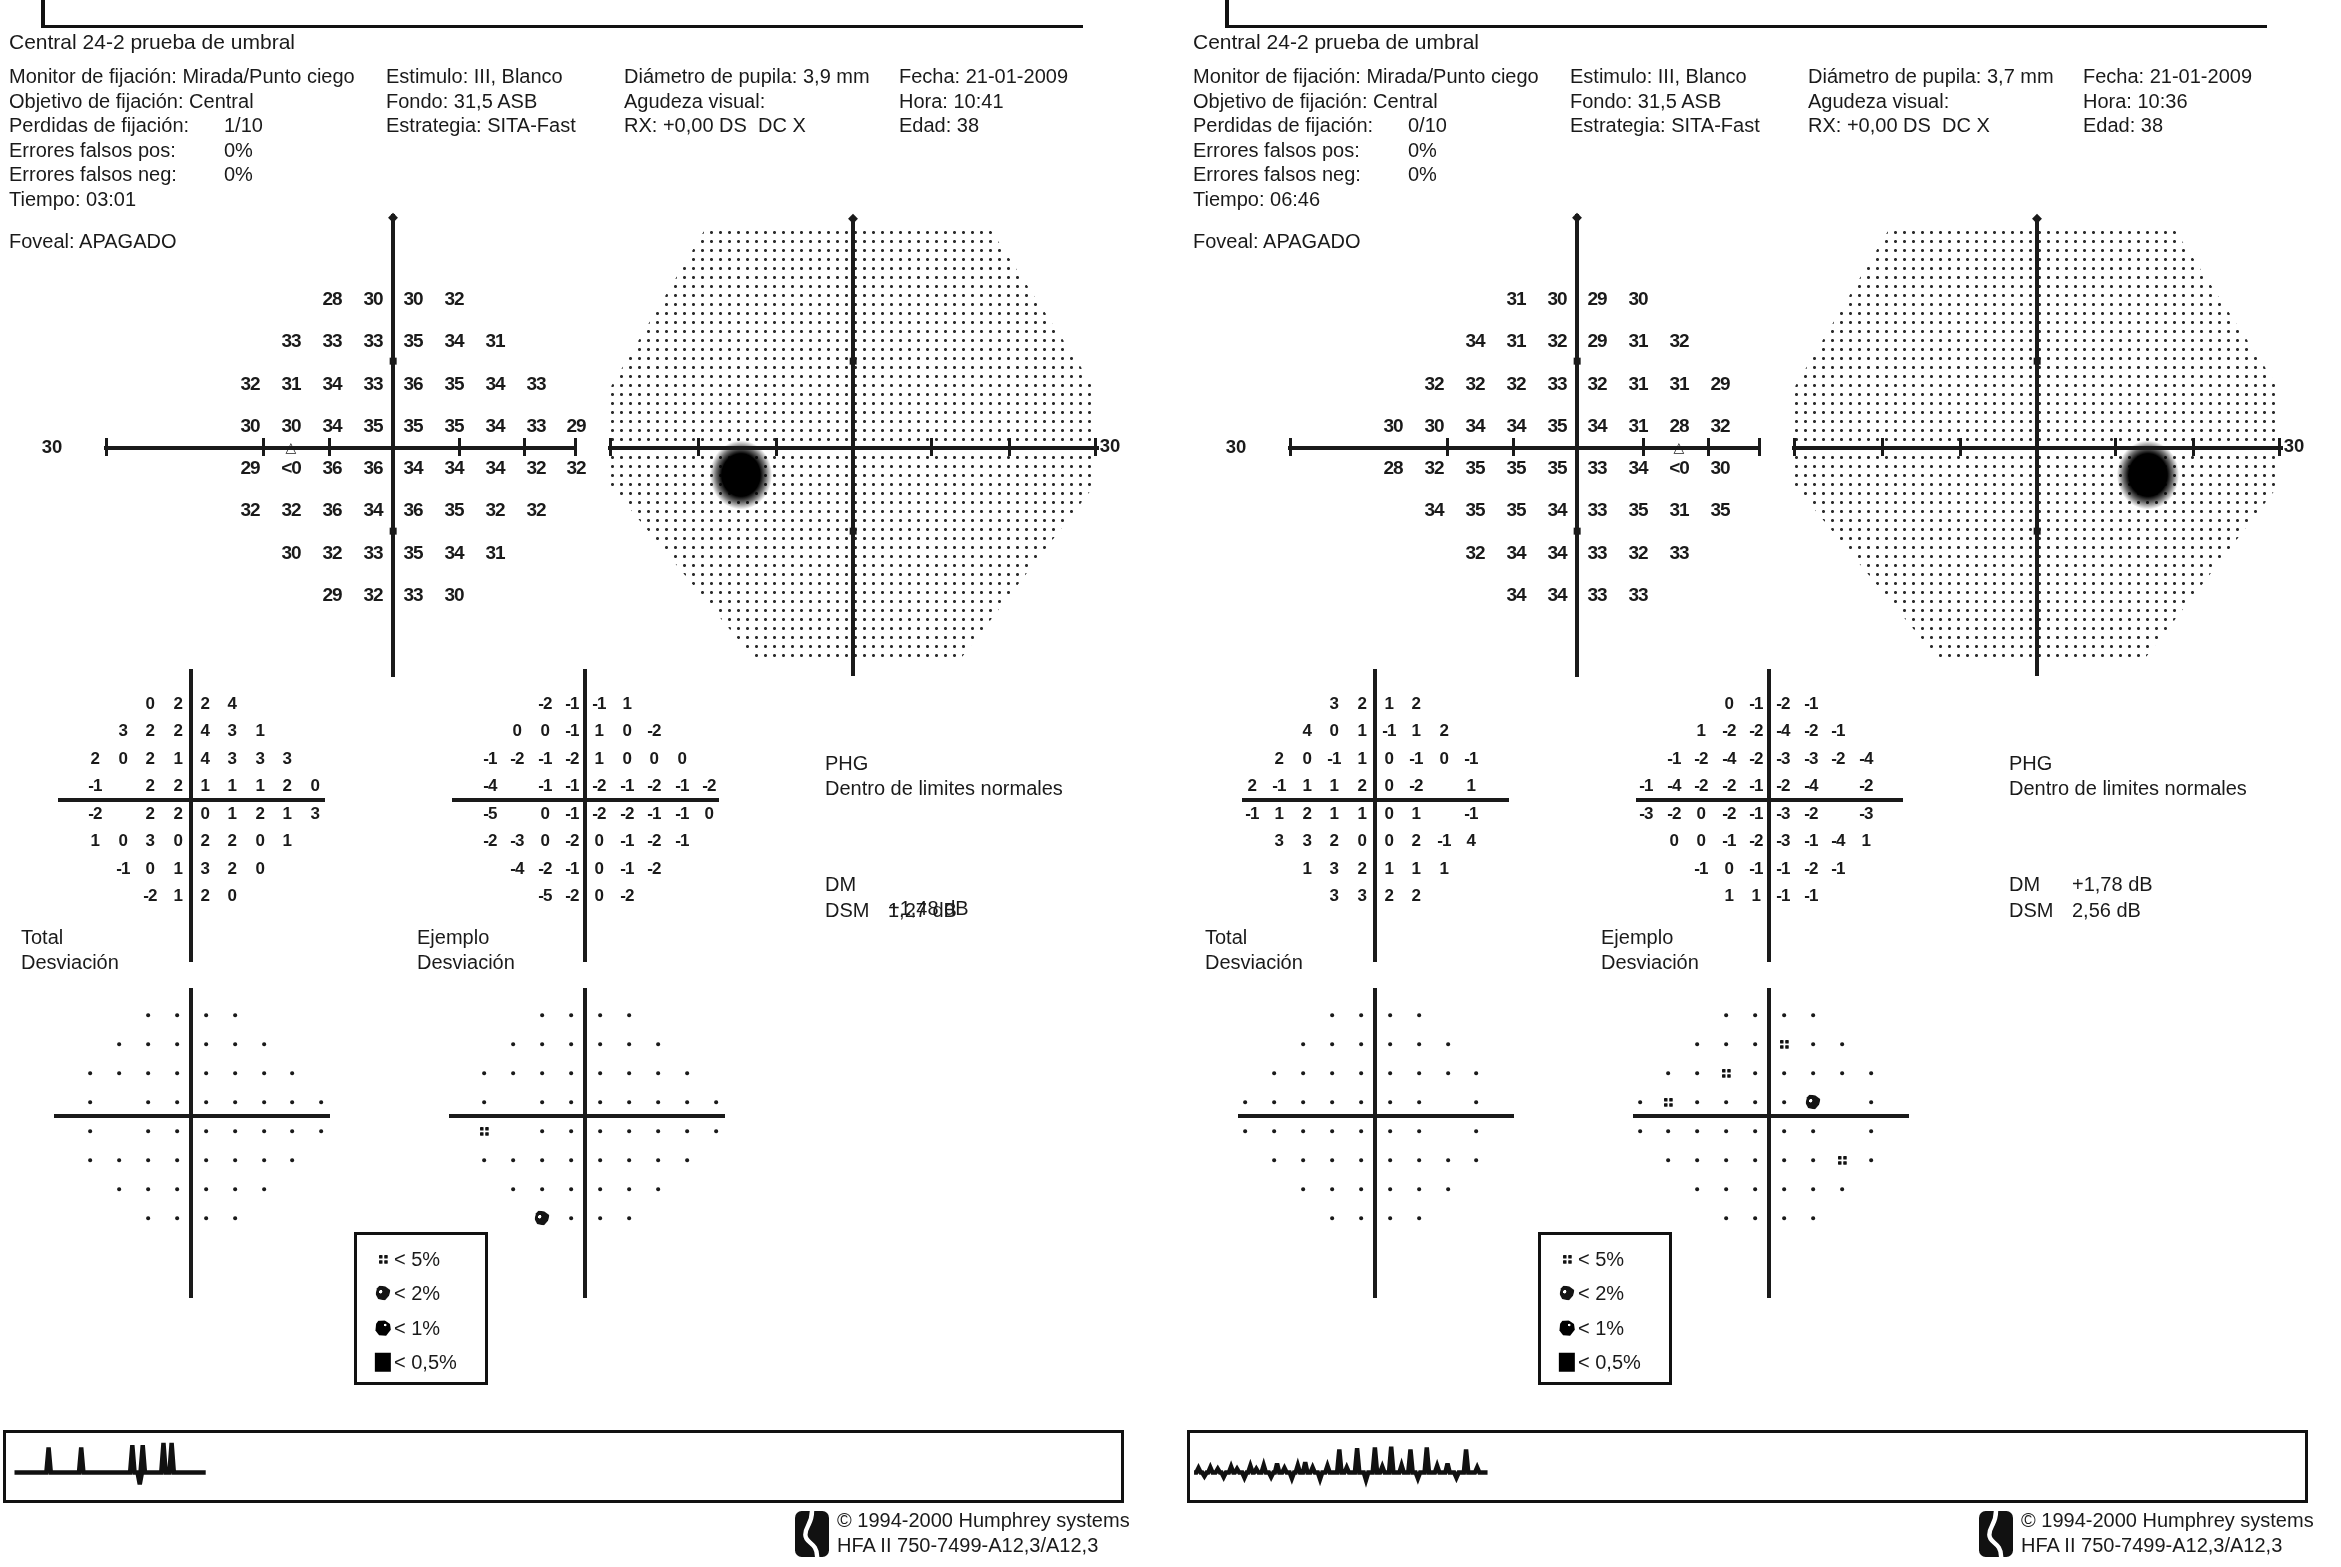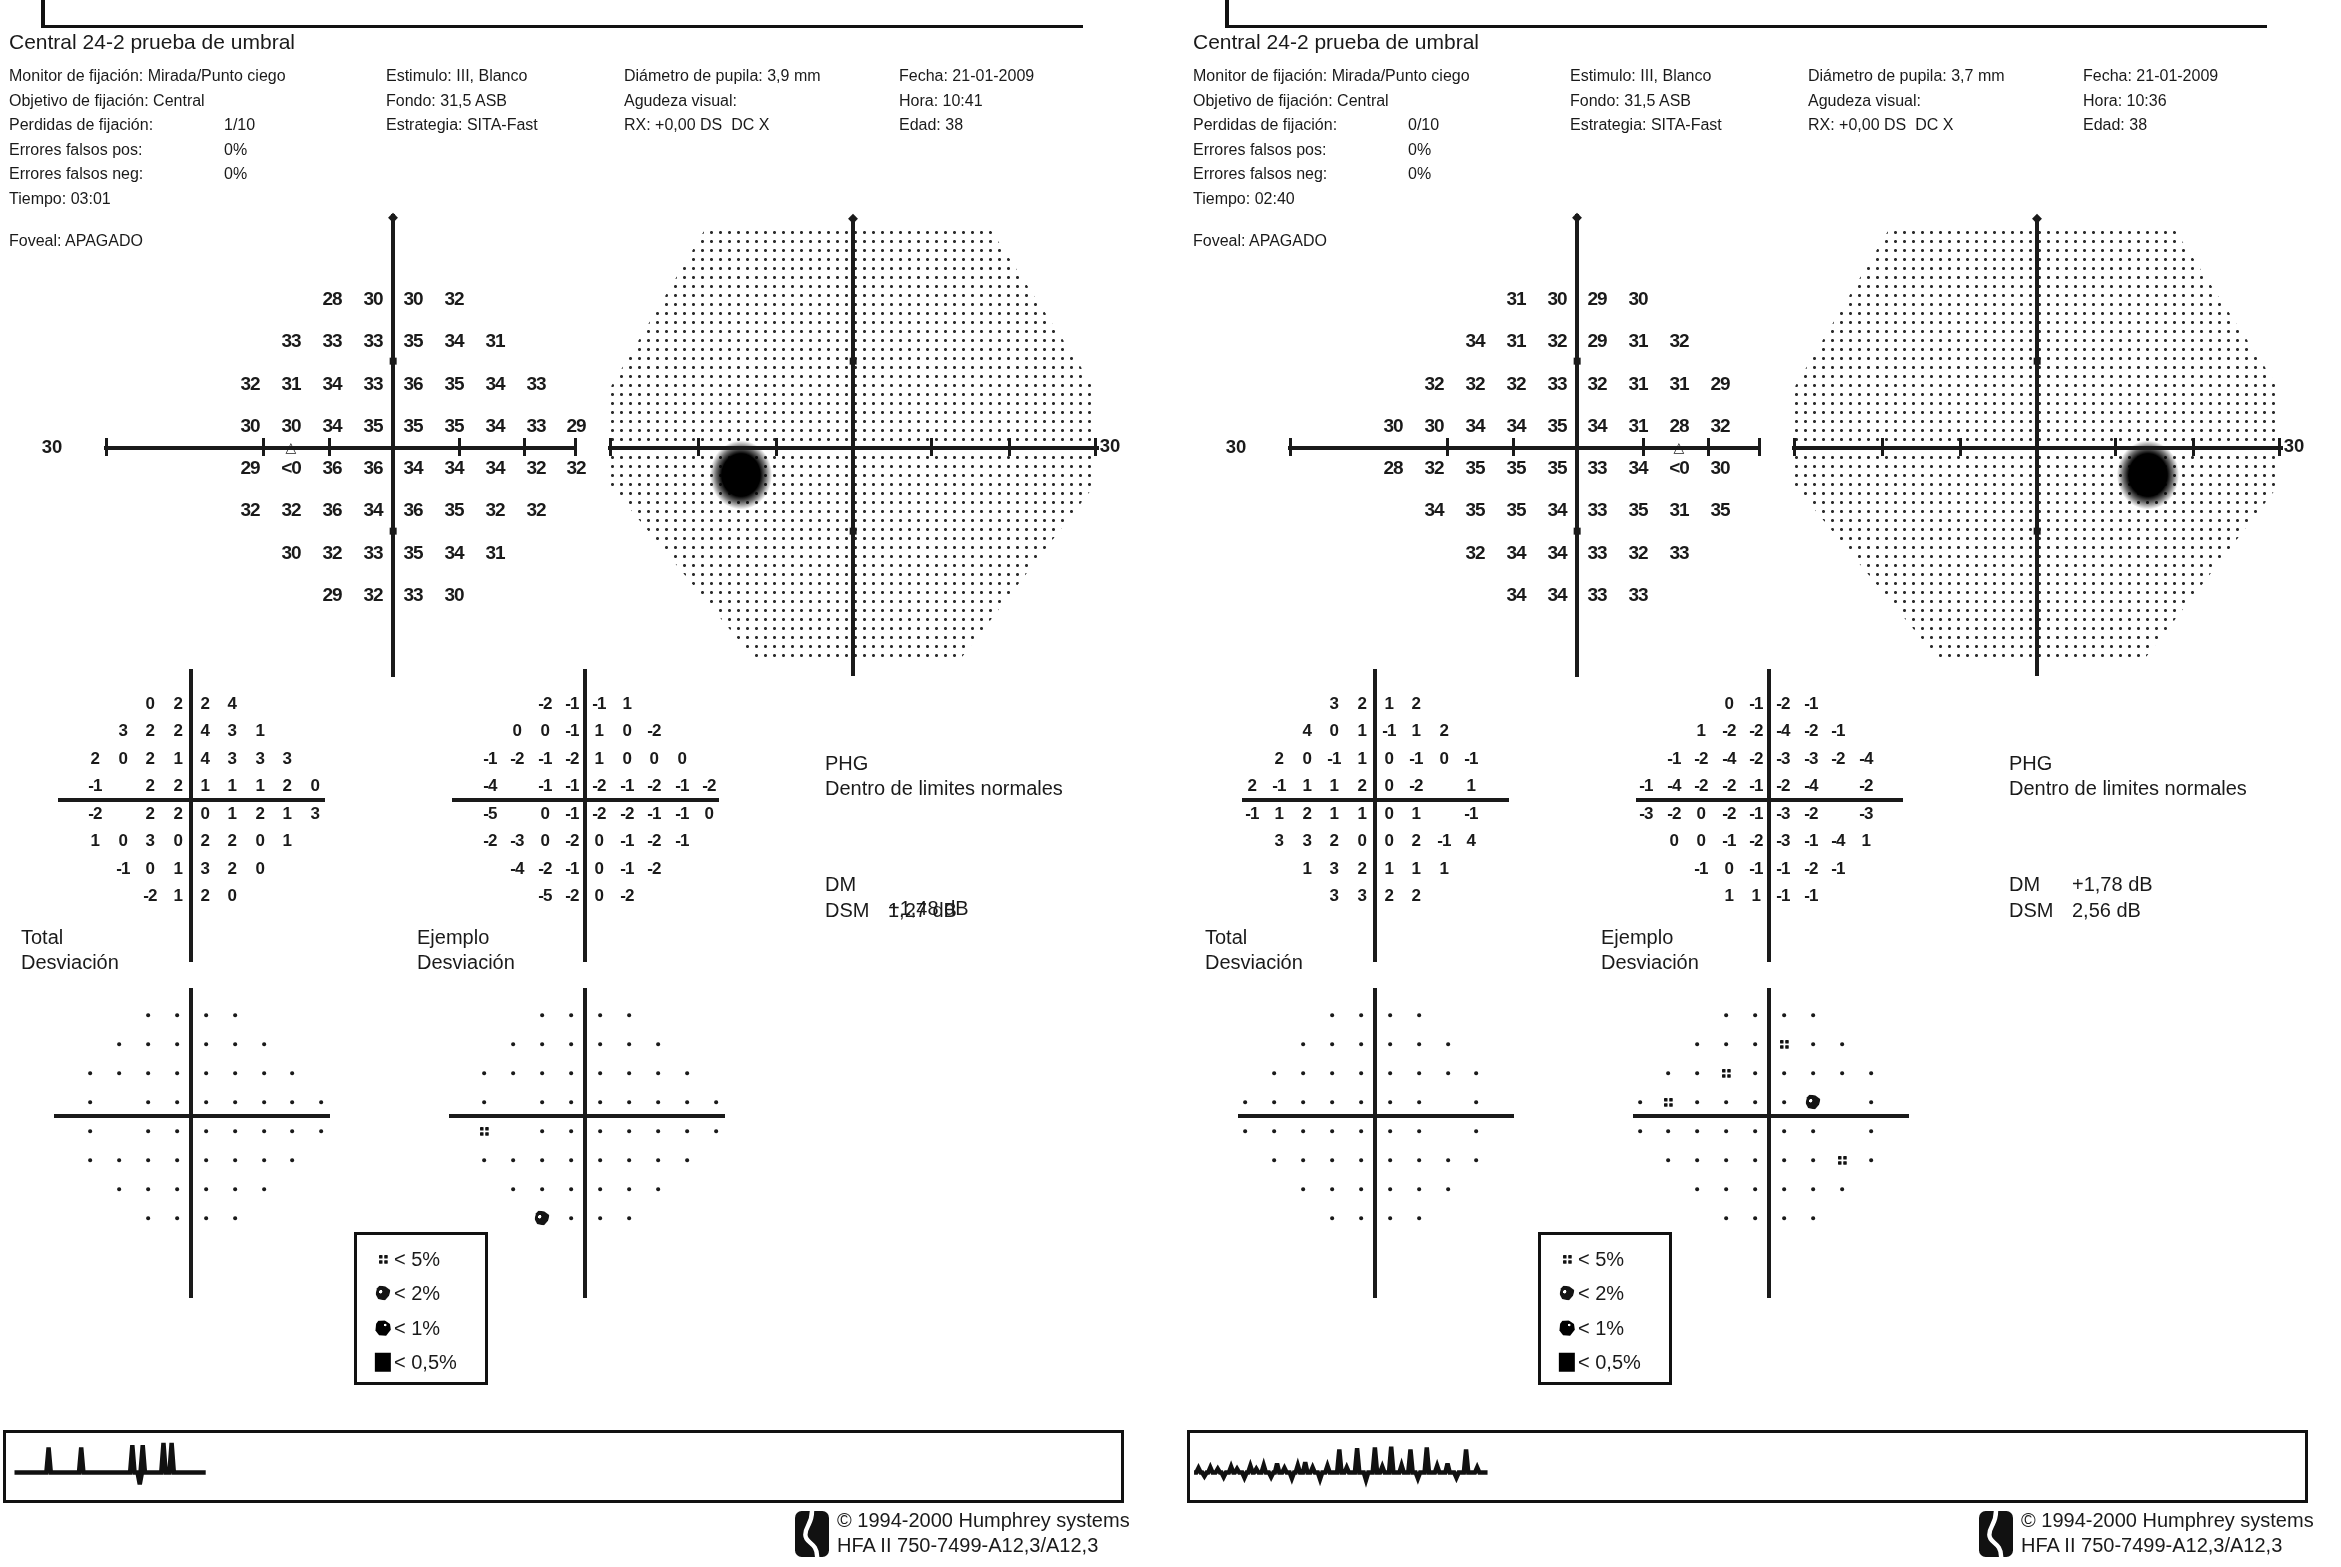--- a/index.html
+++ b/index.html
@@ -1,19 +1,19 @@
 <!DOCTYPE html>
 <html style="font-size:12px"><head>
 <meta charset="utf-8">
 <style>
   html,body{margin:0;padding:0;background:#fff;}
   .page{position:relative;width:2342px;height:1567px;background:#fff;overflow:hidden;
         font-family:"Liberation Sans",sans-serif;color:#1a1a1a;}
   .panel{position:absolute;top:0;width:1158px;height:1567px;}
-  .htext{position:absolute;font-size:16px;line-height:22px;white-space:pre;}
+  .htext{position:absolute;font-size:20px;line-height:22px;white-space:pre;}
   .title{position:absolute;left:9px;top:30px;font-size:21px;white-space:pre;}
   .corner-v{position:absolute;left:41px;top:0;width:3.7px;height:28px;background:#111;}
   .corner-h{position:absolute;left:41px;top:24.5px;width:1042px;height:3.7px;background:#111;}
   .axis{position:absolute;background:#1a1a1a;}
   .tick{position:absolute;background:#1a1a1a;}
   .dmark{position:absolute;width:7.4px;height:7.4px;background:#1a1a1a;transform:translate(-50%,-50%) rotate(45deg);}
   .sqmark{position:absolute;width:6.7px;height:6.7px;background:#1a1a1a;transform:translate(-50%,-50%);}
   .cell{position:absolute;transform:translate(-50%,-50%);font-weight:bold;white-space:nowrap;}
   .num{font-size:19px;letter-spacing:-1.1px;}
   .dev{font-size:17px;letter-spacing:-0.7px;}
@@ -467,21 +467,21 @@
           <rect width="46" height="62" rx="9" fill="#111"></rect>
           <path d="M23 0 C23 18 14 20 14 32 C14 44 30 42 30 62" stroke="#fff" stroke-width="6" fill="none"></path>
         </svg>
       <div class="cp-text"><span>© 1994-2000 Humphrey systems</span><br><span>HFA II 750-7499-A12,3/A12,3</span></div>
     </div>
   <div class="htext" style="left: 9px; top: 65px;">Monitor de fijación: Mirada/Punto ciego</div>
       <div class="htext" style="left: 9px; top: 90px;">Objetivo de fijación: Central</div>
       <div class="htext" style="left: 9px; top: 114px;">Perdidas de fijación:<span style="position: absolute; left: 215px;">0/10</span></div>
       <div class="htext" style="left: 9px; top: 139px;">Errores falsos pos:<span style="position: absolute; left: 215px;">0%</span></div>
       <div class="htext" style="left: 9px; top: 163px;">Errores falsos neg:<span style="position: absolute; left: 215px;">0%</span></div>
-      <div class="htext" style="left: 9px; top: 188px;">Tiempo: 02:40</div>
+      <div class="htext" style="left: 9px; top: 188px;">Tiempo: 06:46</div>
       <div class="htext" style="left: 386px; top: 65px;">Estimulo: III, Blanco</div>
       <div class="htext" style="left: 386px; top: 90px;">Fondo: 31,5 ASB</div>
       <div class="htext" style="left: 386px; top: 114px;">Estrategia: SITA-Fast</div>
       <div class="htext" style="left: 624px; top: 65px;">Diámetro de pupila: 3,7 mm</div>
       <div class="htext" style="left: 624px; top: 90px;">Agudeza visual:</div>
       <div class="htext" style="left: 624px; top: 114px;">RX: +0,00 DS  DC X</div>
       <div class="htext" style="left: 899px; top: 65px;">Fecha: 21-01-2009</div>
       <div class="htext" style="left: 899px; top: 90px;">Hora: 10:36</div>
       <div class="htext" style="left: 899px; top: 114px;">Edad: 38</div>
       <div class="axis" style="left: 104px; top: 446px; width: 473px; height: 3.7px;"></div>

